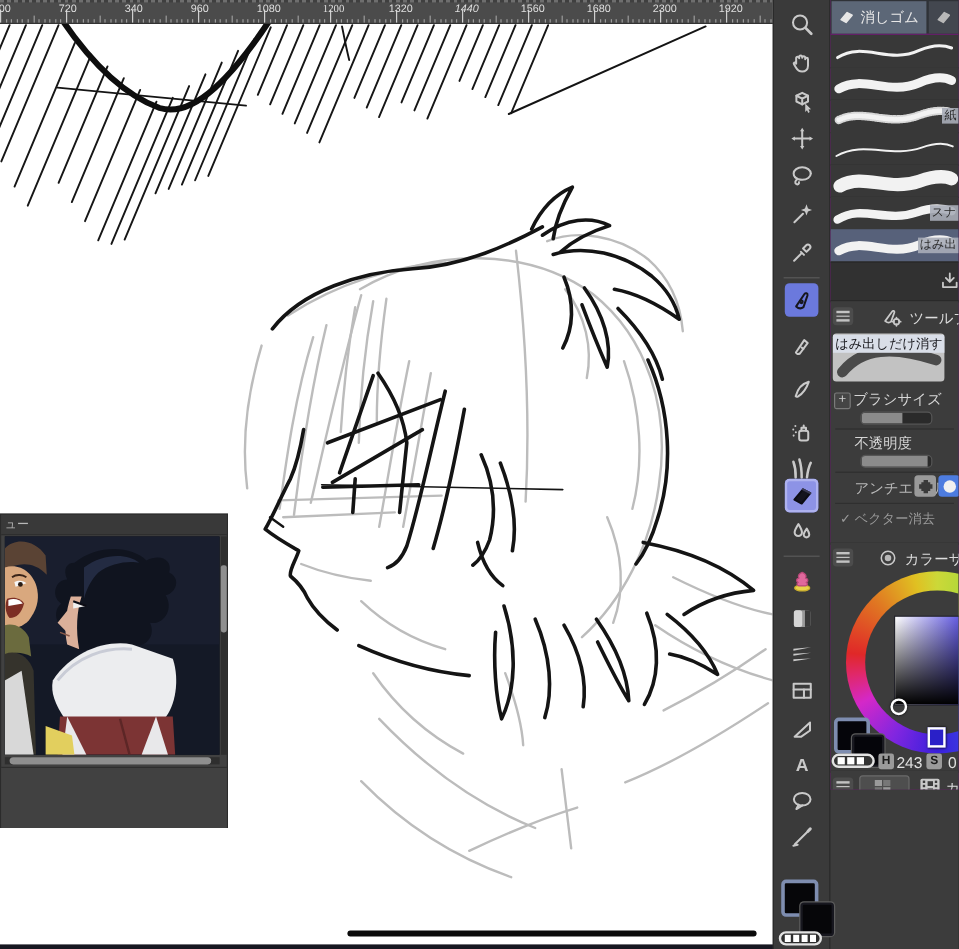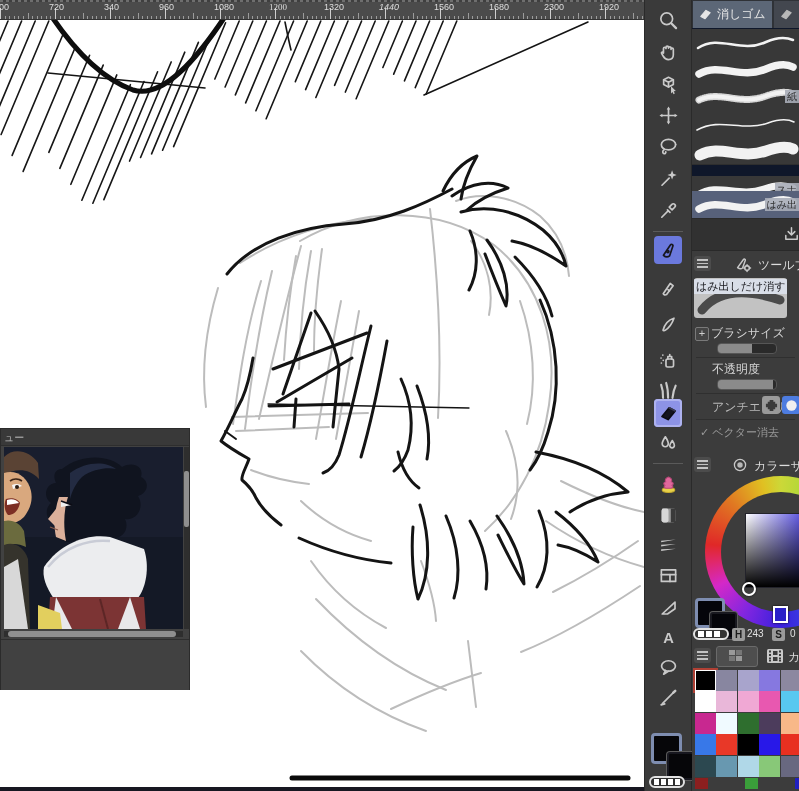--- a/index.html
+++ b/index.html
@@ -18,21 +18,21 @@
   #toolbar{left:644px;top:0;width:46px;height:791px;background:#3a3a3a;border-left:1px solid #2a2a2a;border-right:1px solid #2a2a2a;}
   .tool{position:absolute;left:11px;width:24px;height:24px;border-radius:4px;display:flex;align-items:center;justify-content:center;}
   .tool svg{width:21px;height:21px;}
   .tool.hl-blue{background:#6b79dd;width:28px;height:28px;left:9px;}
   .tool.hl-purple{background:#8d93e6;width:28px;height:28px;left:9px;box-shadow:0 0 0 2px #aeb2ef inset;}
   .tsep{position:absolute;left:8px;width:30px;height:1px;background:#5a5a5a;}
   .ico{stroke:#c9c9c9;fill:none;stroke-width:1.6;stroke-linecap:round;stroke-linejoin:round;}
   .tool.hl-blue .ico,.tool.hl-purple .ico{stroke:#17171f;}
   #fgbg .sw{position:absolute;background:#060609;}
   
-  #rightcol{left:692px;top:0;width:107px;height:791px;background:#0f172a;overflow:hidden;}
+  #rightcol{left:692px;top:0;width:107px;height:658px;background:#701a75;overflow:hidden;}
   .panel-title{font-size:12px;color:#dcdcdc;white-space:nowrap;}
   .menu-btn{position:absolute;width:17px;height:15px;background:#4c4c4c;border-radius:3px;display:flex;flex-direction:column;justify-content:center;gap:2px;padding:0 3px;box-sizing:border-box;}
   .menu-btn i{display:block;height:1.5px;background:#c2c2c2;}
   
   #tabbar{left:0;top:0;width:107px;height:28px;background:#2f3237;}
   #tab-eraser{position:absolute;left:1px;top:1px;width:79px;height:27px;background:#5c6777;display:flex;align-items:center;gap:4px;padding-left:5px;box-sizing:border-box;color:#e8e8e8;font-size:12px;}
   #tab-other{position:absolute;left:82px;top:1px;width:25px;height:27px;background:#43474f;display:flex;align-items:center;justify-content:center;}
   .subtool-row{position:absolute;left:0;width:107px;height:27px;background:#383838;border-bottom:1px solid #2e2e2e;}
   .subtool-row.sel{background:#57617a;}
   .subtool-row svg{position:absolute;left:0;top:0;}
@@ -55,21 +55,21 @@
   #ring-hole{position:absolute;left:29px;top:40px;width:120px;height:120px;border-radius:50%;background:#3c3c3c;}
   #sv{position:absolute;left:54px;top:62px;width:73px;height:73px;
     background:linear-gradient(to top,#000,rgba(0,0,0,0)),linear-gradient(to right,#fff,#2a1fd6);box-shadow:0 0 0 1px #23232b;}
   #sv-cursor{position:absolute;left:50px;top:130px;width:10px;height:10px;border:2px solid #fff;border-radius:50%;box-shadow:0 0 2px #000;}
   #hue-cursor{position:absolute;left:81px;top:154px;width:11px;height:13px;background:#2a20c8;border:2px solid #fff;box-shadow:0 0 2px #000;}
   .mini-fg{position:absolute;width:24px;height:24px;background:#05050a;border:3px solid #7e8db0;border-radius:4px;}
   .mini-bg{position:absolute;width:23px;height:23px;background:#05050a;border:2px solid #191920;box-shadow:0 0 0 1px #5c5c5c;border-radius:3px;}
   .pillbar{position:absolute;width:36px;height:12px;border:2px solid #e2e2e2;border-radius:8px;background:#2e2e2e;display:flex;align-items:center;gap:2px;padding:0 3px;box-sizing:border-box;}
   .pillbar i{display:block;width:6px;height:6px;background:#fff;}
   .hs-box{position:absolute;width:13px;height:13px;background:#9a9a9a;border-radius:2px;color:#1c1c1c;font-size:10px;font-weight:bold;text-align:center;line-height:13px;}
-  .hs-val{position:absolute;font-size:10px;color:#e0e0e0;}
+  .hs-val{position:absolute;font-size:13px;color:#e0e0e0;}
   
   #colorset{left:0;top:642px;width:107px;height:149px;background:#3c3c3c;}
   #cs-grid{position:absolute;left:3px;top:28px;}
   .swatch{position:absolute;width:21px;height:21px;}
   .swatch.sel{box-shadow:0 0 0 1px #fff inset,0 0 0 2px #b04034;}
   .cs-btn{position:absolute;border:1px solid #6a6a6a;background:#4e4e4e;border-radius:3px;}
   
   #subview{left:0;top:428px;width:190px;height:262px;background:#414141;border:1px solid #2b2b2b;box-sizing:border-box;}
   #sv-header{position:absolute;left:0;top:0;width:188px;height:17px;background:#393939;border-bottom:1px solid #2e2e2e;color:#b8b8b8;font-size:10px;line-height:17px;padding-left:3px;box-sizing:border-box;}
   #sv-imgwrap{position:absolute;left:3px;top:18px;width:179px;height:182px;background:#10141f;}
@@ -603,21 +603,21 @@
           <svg width="107" height="27" viewBox="0 0 107 27">
             <path d="M5,20 C28,7 50,22 76,13 C90,8 98,10 102,12" stroke="#f2f2f2" stroke-width="1.6" fill="none" stroke-linecap="round"></path>
           </svg>
         </div>
         <div class="subtool-row" style="top: 137px;">
           <svg width="107" height="27" viewBox="0 0 107 27">
             <path d="M8,18 C28,7 48,23 74,14 C88,9 97,10 101,12" stroke="#f2f2f2" stroke-width="11" fill="none" stroke-linecap="round"></path>
           </svg>
           <span class="frag" style="width: 14px;"> </span>
         </div>
-        <div class="subtool-row" style="top: 176px;">
+        <div class="subtool-row" style="top: 164px;">
           <svg width="107" height="27" viewBox="0 0 107 27">
             <path d="M6,19 C26,6 46,22 72,13 C86,8 96,10 101,12" stroke="#f2f2f2" stroke-width="7" fill="none" stroke-linecap="round"></path>
           </svg>
           <span class="frag">スナ</span>
         </div>
         <div class="subtool-row sel" style="top: 191px;">
           <svg width="107" height="27" viewBox="0 0 107 27">
             <path d="M7,18 C28,6 48,24 74,13 C88,7 97,9 101,11" stroke="#f2f2f2" stroke-width="7.5" fill="none" stroke-linecap="round"></path>
           </svg>
           <span class="frag">はみ出</span>

